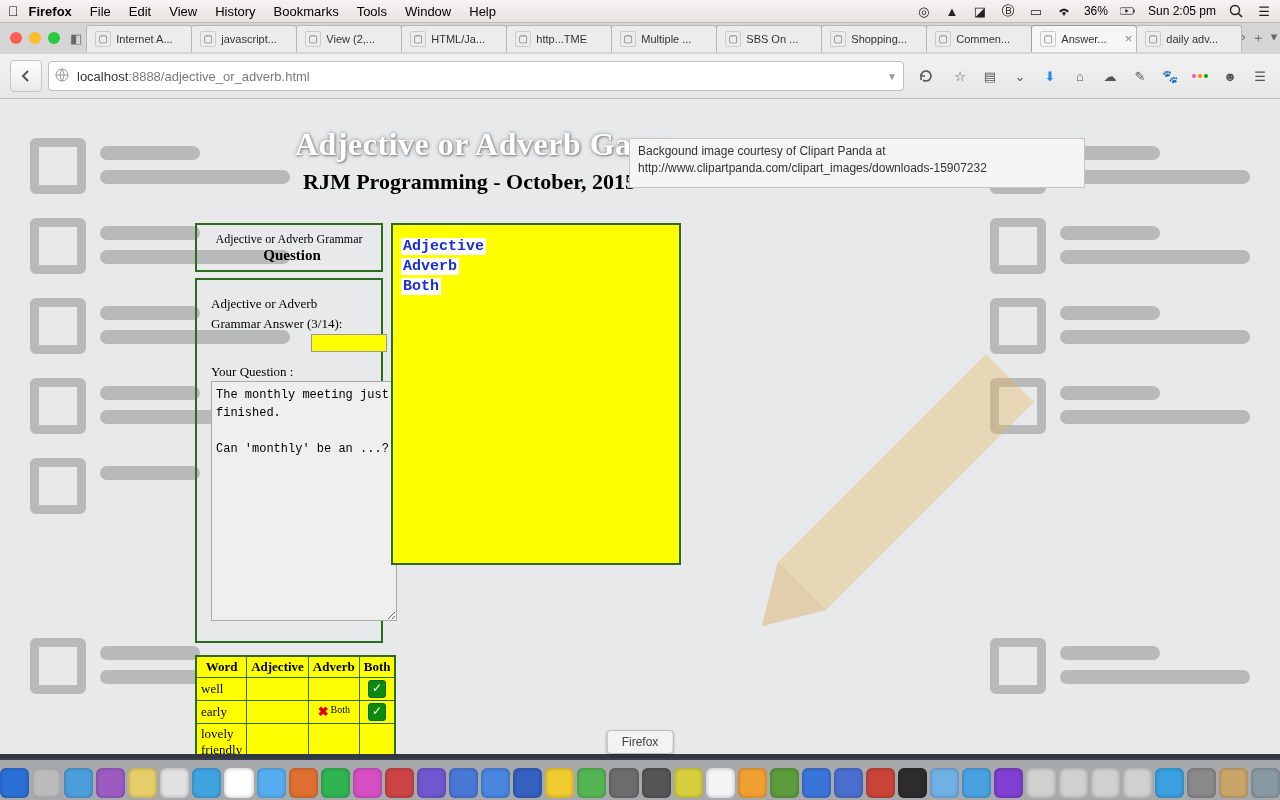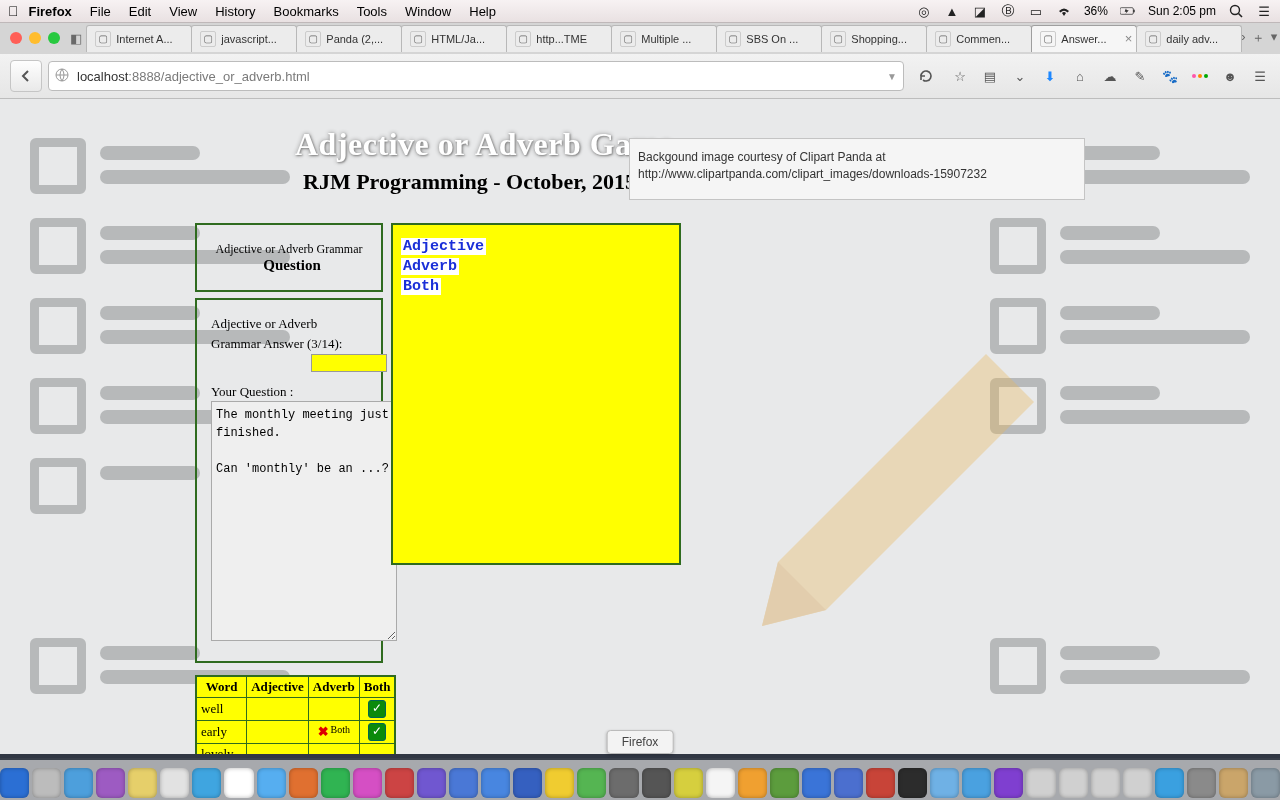--- a/index.html
+++ b/index.html
@@ -42,25 +42,25 @@
   .bg-deco{position:absolute;inset:0}
   .clip-row{position:absolute;left:0;width:340px}
   .clip-row .box{width:38px;height:38px;border:9px solid #b7b9ba;border-radius:6px;position:absolute;left:30px}
   .clip-row .bar-s{position:absolute;left:100px;width:100px;height:14px;background:#b7b9ba;border-radius:7px}
   .clip-row .bar-l{position:absolute;left:100px;width:190px;height:14px;background:#b7b9ba;border-radius:7px}
   .pencil{position:absolute;left:730px;top:240px;width:320px;height:320px;opacity:.35}
   
   .game{position:absolute;left:50%;transform:translateX(-50%);top:0;width:890px}
   .game h1{font-family:Georgia,"Times New Roman",serif;font-weight:bold;font-size:32px;color:#fff;text-shadow:0 0 4px #888,1px 1px 2px #888;margin:28px 0 6px 100px;letter-spacing:.5px}
   .game h2{font-family:Georgia,"Times New Roman",serif;font-weight:bold;font-size:22px;color:#000;margin:4px 0 28px 108px}
-  .credit{position:absolute;right:0;top:40px;width:438px;height:40px;background:#f5f5f5;border:1px solid #c4c4c4;font-size:12px;color:#333;padding:10px 8px;line-height:1.4}
+  .credit{position:absolute;right:0;top:40px;width:438px;height:40px;background:#f5f5f5;border:1px solid #c4c4c4;font-size:12px;color:#333;padding:4px 8px;line-height:1.4}
   .panel{display:flex;gap:8px;margin-left:0}
   .left-col{width:188px;display:flex;flex-direction:column;gap:6px}
   .right-col{width:290px}
-  .head-box{border:2px solid #2f6b1f;padding:16px;text-align:center;font-family:Georgia,serif}
+  .head-box{border:2px solid #2f6b1f;padding:6px;text-align:center;font-family:Georgia,serif}
   .head-box .small{font-size:12px}
   .head-box .qword{font-size:15px;font-weight:bold;margin-left:6px}
   .mc-head{border:2px solid #2f6b1f;font-family:Georgia,serif;padding:6px 10px;font-size:14px}
   .mc-head .red{font-style:italic;font-weight:bold;color:#c11;background:none}
   .question-box{border:2px solid #2f6b1f;padding:14px;font-family:Georgia,serif;font-size:13px;line-height:1.5}
   .question-box .score{display:block}
   .question-box input{background:#ffff00;border:1px solid #999;width:70px;height:16px;font-size:12px;padding:0 2px}
   .question-box .yq{margin-top:9px}
   .question-box textarea{width:176px;height:230px;font-family:"Courier New",monospace;font-size:12px;resize:both;background:#efefef;border:1px solid #aaa;padding:4px;line-height:1.5}
   .answers{border:2px solid #2f6b1f;background:#ffff00;padding:10px 8px;min-height:318px}
@@ -133,21 +133,21 @@
       <div class="tab">
         <span class="favicon">▢</span>
         <span class="label">Internet A...</span>
       </div>
       <div class="tab">
         <span class="favicon">▢</span>
         <span class="label">javascript...</span>
       </div>
       <div class="tab">
         <span class="favicon">▢</span>
-        <span class="label">Panda (2,...</span>
+        <span class="label">View (2,...</span>
       </div>
       <div class="tab">
         <span class="favicon">▢</span>
         <span class="label">HTML/Ja...</span>
       </div>
       <div class="tab">
         <span class="favicon">▢</span>
         <span class="label">http...TME</span>
       </div>
       <div class="tab">

